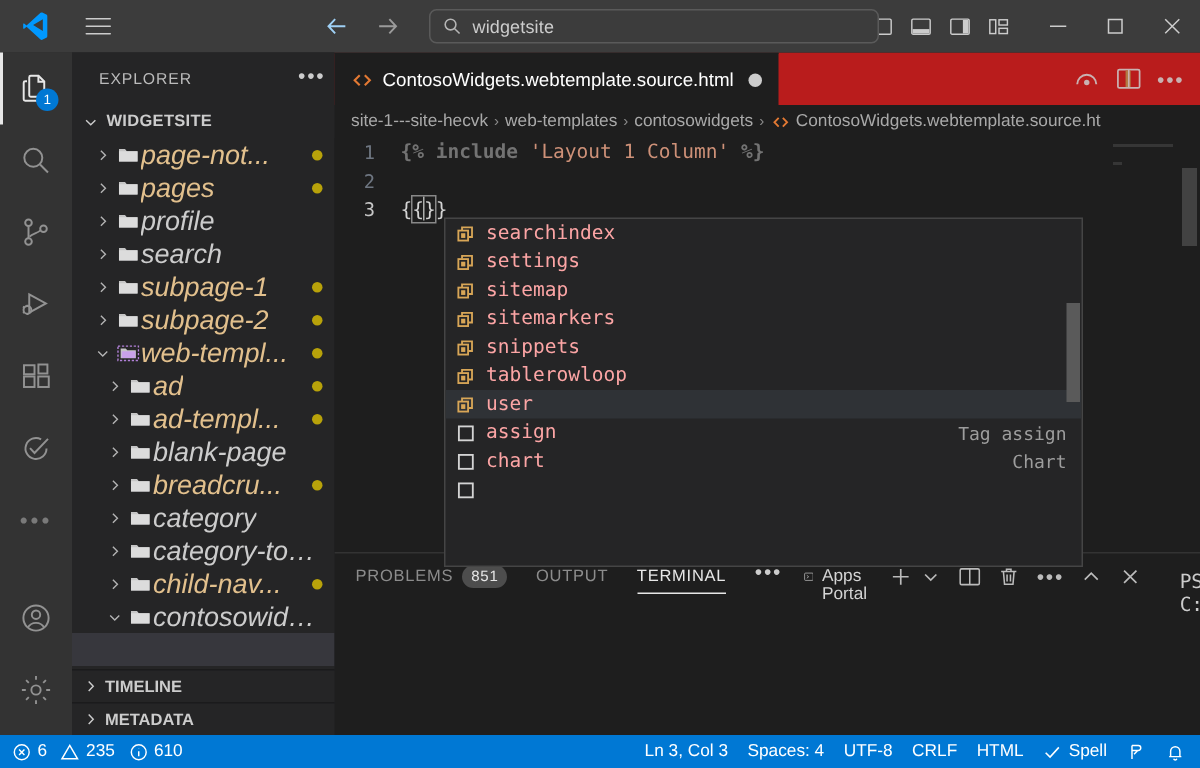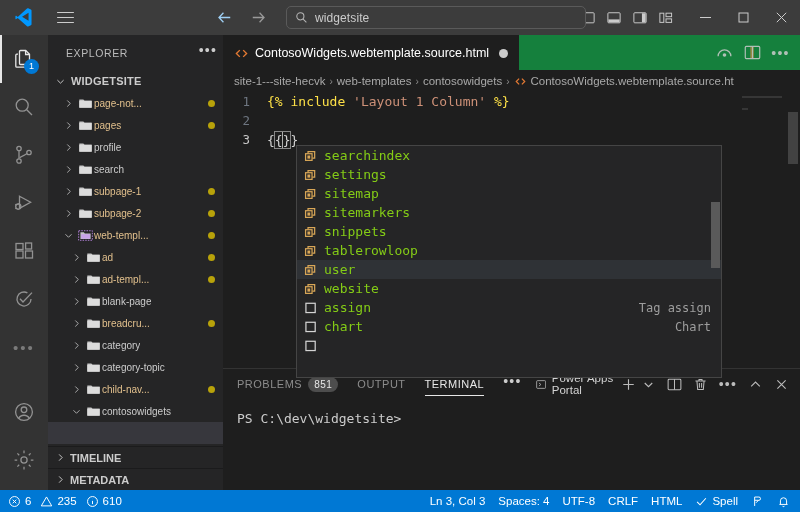--- a/index.html
+++ b/index.html
@@ -98,35 +98,35 @@
   .tree { flex: 1 1 auto; overflow: hidden; position: relative; }
   .trow {
     height: 22px; display: flex; align-items: center; font-size: 13px; cursor: pointer;
     padding-right: 8px; white-space: nowrap; position: relative;
   }
   .trow.sel { background: #37373d; }
   .trow .ind { flex: 0 0 auto; }
   .trow .chev { opacity: .85; }
   .trow .ficon { width: 18px; flex: 0 0 18px; display: flex; align-items: center; justify-content: center; }
   .trow .ficon svg { width: 15px; height: 15px; }
-  .trow .lbl { overflow: hidden; text-overflow: ellipsis; font-size: 10px; }
+  .trow .lbl { overflow: hidden; text-overflow: ellipsis; font-size: 18px; font-style: italic; }
   .trow .dot {
     margin-left: auto; width: 7px; height: 7px; border-radius: 50%; background: #b8a20a; flex: 0 0 7px;
   }
   .c-yellow { color: #e2c08d; }
   .c-plain { color: #cccccc; }
   .sb-bottom { flex: 0 0 auto; }
   .sb-panel-head {
     height: 22px; display: flex; align-items: center; gap: 2px; padding-left: 4px;
     font-size: 11px; font-weight: bold; color: #cccccc; border-top: 1px solid #1b1b1c; cursor: pointer;
   }
 
   
   .editorarea { flex: 1 1 auto; display: flex; flex-direction: column; min-width: 0; background:#1e1e1e; }
-  .tabsbar { height: 35px; flex: 0 0 35px; background: #15803d; display: flex; align-items: stretch; }
+  .tabsbar { height: 35px; flex: 0 0 35px; background: #b91c1c; display: flex; align-items: stretch; }
   .tab {
     display: flex; align-items: center; gap: 6px; padding: 0 11px 0 11px;
     background: #1e1e1e; font-size: 12.5px; color: #ffffff; cursor: pointer;
     border-top: 1px solid #1e1e1e; max-width: 340px;
   }
   .tab .ticon { width: 15px; flex:0 0 15px; display:flex;align-items:center;justify-content:center;}
   .tab .tname { white-space: nowrap; overflow:hidden; text-overflow: ellipsis;}
   .tab .tdirty { width: 9px; height: 9px; border-radius: 50%; background: #cccccc; flex:0 0 9px; margin-left: 4px;}
   .tabs-actions { margin-left: auto; display: flex; align-items: center; gap: 11px; padding-right: 11px; }
   .tabs-actions .ta { width: 17px; height: 17px; display:flex;align-items:center;justify-content:center;cursor:pointer; opacity:.85;}
@@ -138,21 +138,21 @@
   .bc-sep { color: #8a8a8a; font-size: 10px; }
   .code {
     flex: 1 1 auto; position: relative; overflow: hidden; background: #1e1e1e;
     font-family: "DejaVu Sans Mono", monospace; font-size: 13px;
   }
   .cline { display: flex; height: 19px; align-items: center; }
   .gutter { width: 44px; flex: 0 0 44px; text-align: right; padding-right: 17px; color: #6e7681; font-size: 12.5px; }
   .gutter.cur { color: #c6c6c6; }
   .ctext { white-space: pre; color: #d4d4d4; letter-spacing: 0px; }
   .tok-str { color: #ce9178; }
-  .tok-punc { color: #fde047; }
+  .tok-punc { color: #737373; font-weight: bold; }
   .caret {
     display: inline-block; width: 1.5px; height: 16px; background: #aeafad;
     vertical-align: -3px; margin: 0 -0.75px;
   }
   .bracket-hl { outline: 1px solid #888888; display: inline-block; }
   .minimap {
     position: absolute; right: 14px; top: 4px; width: 44px; height: 36px; opacity: .4;
   }
   .mm-line { height: 2px; background: #5a5a5a; margin-bottom: 4px; }
   .editor-vscroll {
@@ -166,26 +166,26 @@
     background: #252526; border: 1px solid #454545; overflow: hidden; z-index: 40;
     font-family: "DejaVu Sans Mono", monospace; font-size: 13px;
   }
   .sg-row {
     height: 19px; display: flex; align-items: center; padding: 0 6px 0 6px; gap: 6px;
     cursor: pointer; white-space: nowrap;
   }
   .sg-row.sel { background: #04395e33; background: #2f3236; }
   .sg-ic { width: 15px; flex: 0 0 15px; display:flex; align-items:center; justify-content:center; }
   .sg-ic svg { width: 14px; height: 14px; }
-  .sg-lbl { color: #84cc16; font-size: 13px; }
+  .sg-lbl { color: #fca5a5; font-size: 13px; }
   .sg-detail { margin-left: auto; color: #9d9d9d; font-size: 12px; padding-right: 4px; }
   .sg-scroll { position: absolute; right: 1px; top: 56px; width: 9px; height: 66px; background: #5a5a5a; }
 
   
-  .panel { height: 122px; flex: 0 0 122px; background: #1e1e1e; border-top: 1px solid #333333; display: flex; flex-direction: column; }
+  .panel { height: 122px; flex: 0 0 122px; background: #1e1e1e; border-top: 1px solid #333333; display: flex; flex-direction: row; }
   .panel-head { height: 30px; flex: 0 0 30px; display: flex; align-items: center; padding: 0 8px 0 14px; }
   .ptab {
     font-size: 11px; letter-spacing: .5px; color: #8c8c8c; margin-right: 19px; cursor: pointer;
     position: relative; display: flex; align-items: center; gap: 6px; height: 30px;
   }
   .ptab.active { color: #e7e7e7; }
   .ptab.active::after {
     content: ""; position: absolute; left: 0; right: 0; bottom: 3px; height: 1px; background: #e7e7e7;
   }
   .pbadge {
@@ -849,30 +849,20 @@
             <rect x="1.8" y="5.4" width="7.4" height="7.6" fill="none" stroke="#d8a657" stroke-width="1.4"></rect>
             <path d="M4.6 5.2V2.9h7.6v7.4h-2.6" fill="none" stroke="#d8a657" stroke-width="1.4"></path>
             <rect x="3.9" y="7.4" width="3.2" height="3.6" fill="#d8a657"></rect>
           </svg>
         </span>
         <span class="sg-lbl">user</span>
       </div>
       <div class="sg-row">
         <span class="sg-ic">
           <svg viewBox="0 0 16 16">
-            <rect x="1.8" y="5.4" width="7.4" height="7.6" fill="none" stroke="#d8a657" stroke-width="1.4"></rect>
-            <path d="M4.6 5.2V2.9h7.6v7.4h-2.6" fill="none" stroke="#d8a657" stroke-width="1.4"></path>
-            <rect x="3.9" y="7.4" width="3.2" height="3.6" fill="#d8a657"></rect>
-          </svg>
-        </span>
-        <span class="sg-lbl">website</span>
-      </div>
-      <div class="sg-row">
-        <span class="sg-ic">
-          <svg viewBox="0 0 16 16">
             <rect x="2.2" y="2.6" width="10.6" height="10.6" fill="none" stroke="#d4d4d4" stroke-width="1.4"></rect>
           </svg>
         </span>
         <span class="sg-lbl">assign</span>
         <span class="sg-detail">Tag assign</span>
       </div>
       <div class="sg-row">
         <span class="sg-ic">
           <svg viewBox="0 0 16 16">
             <rect x="2.2" y="2.6" width="10.6" height="10.6" fill="none" stroke="#d4d4d4" stroke-width="1.4"></rect>

